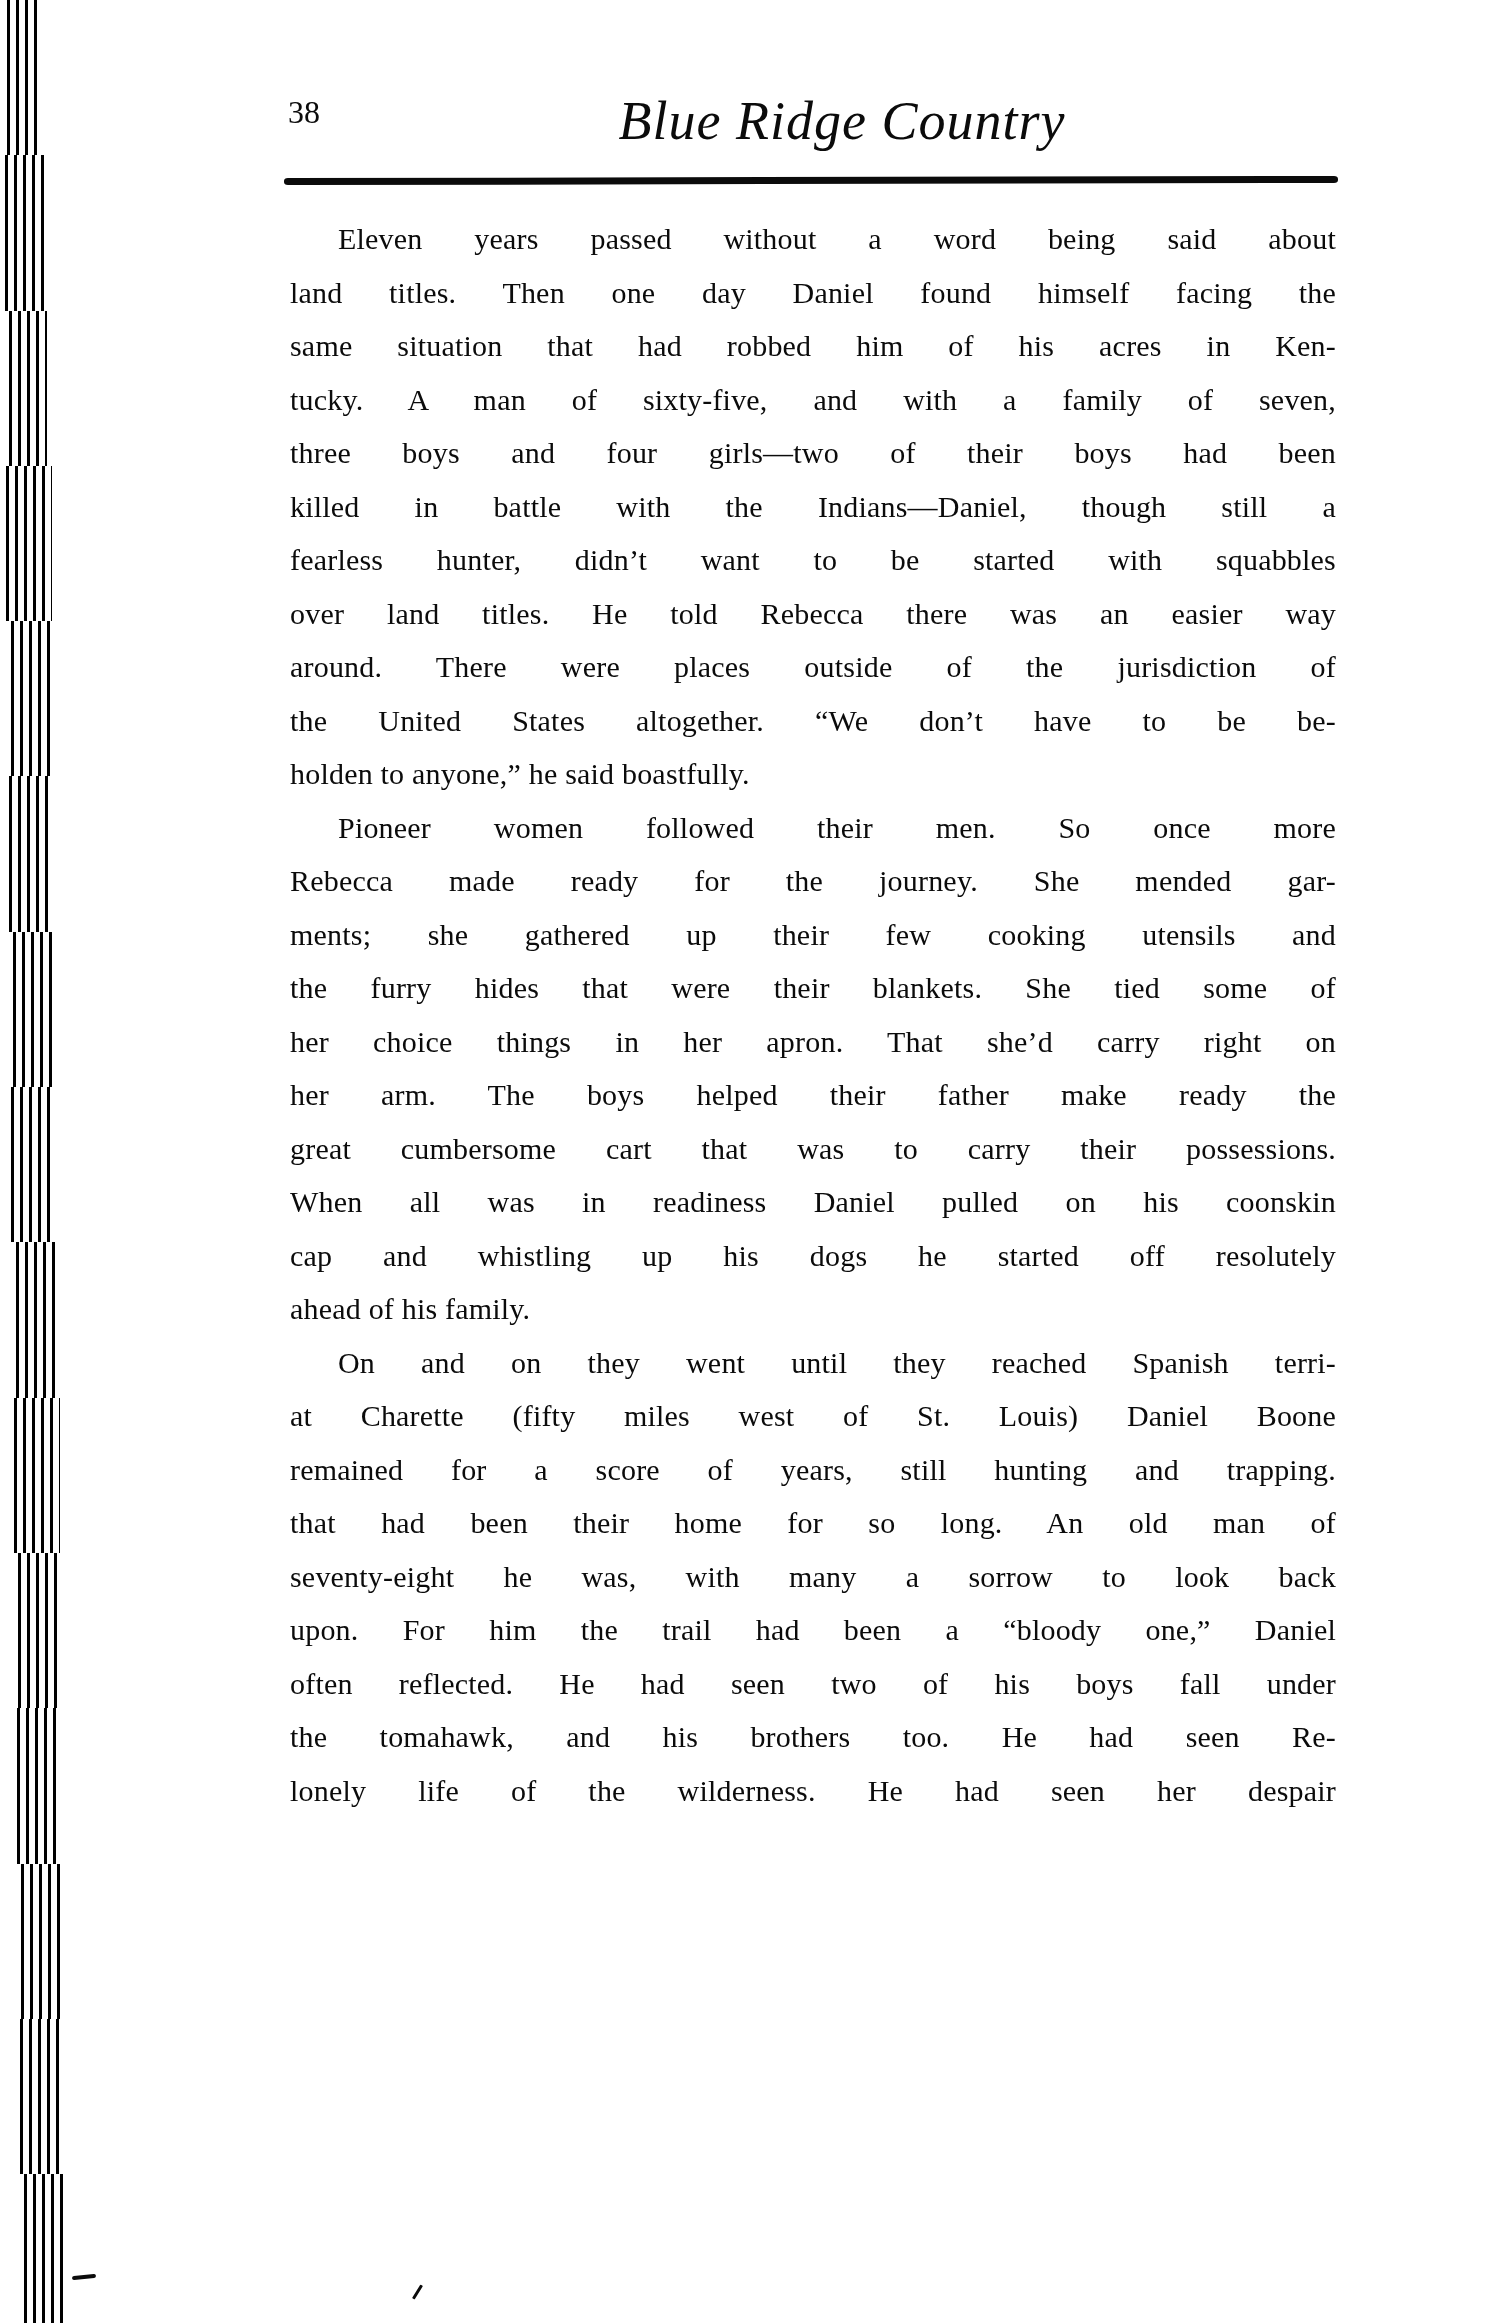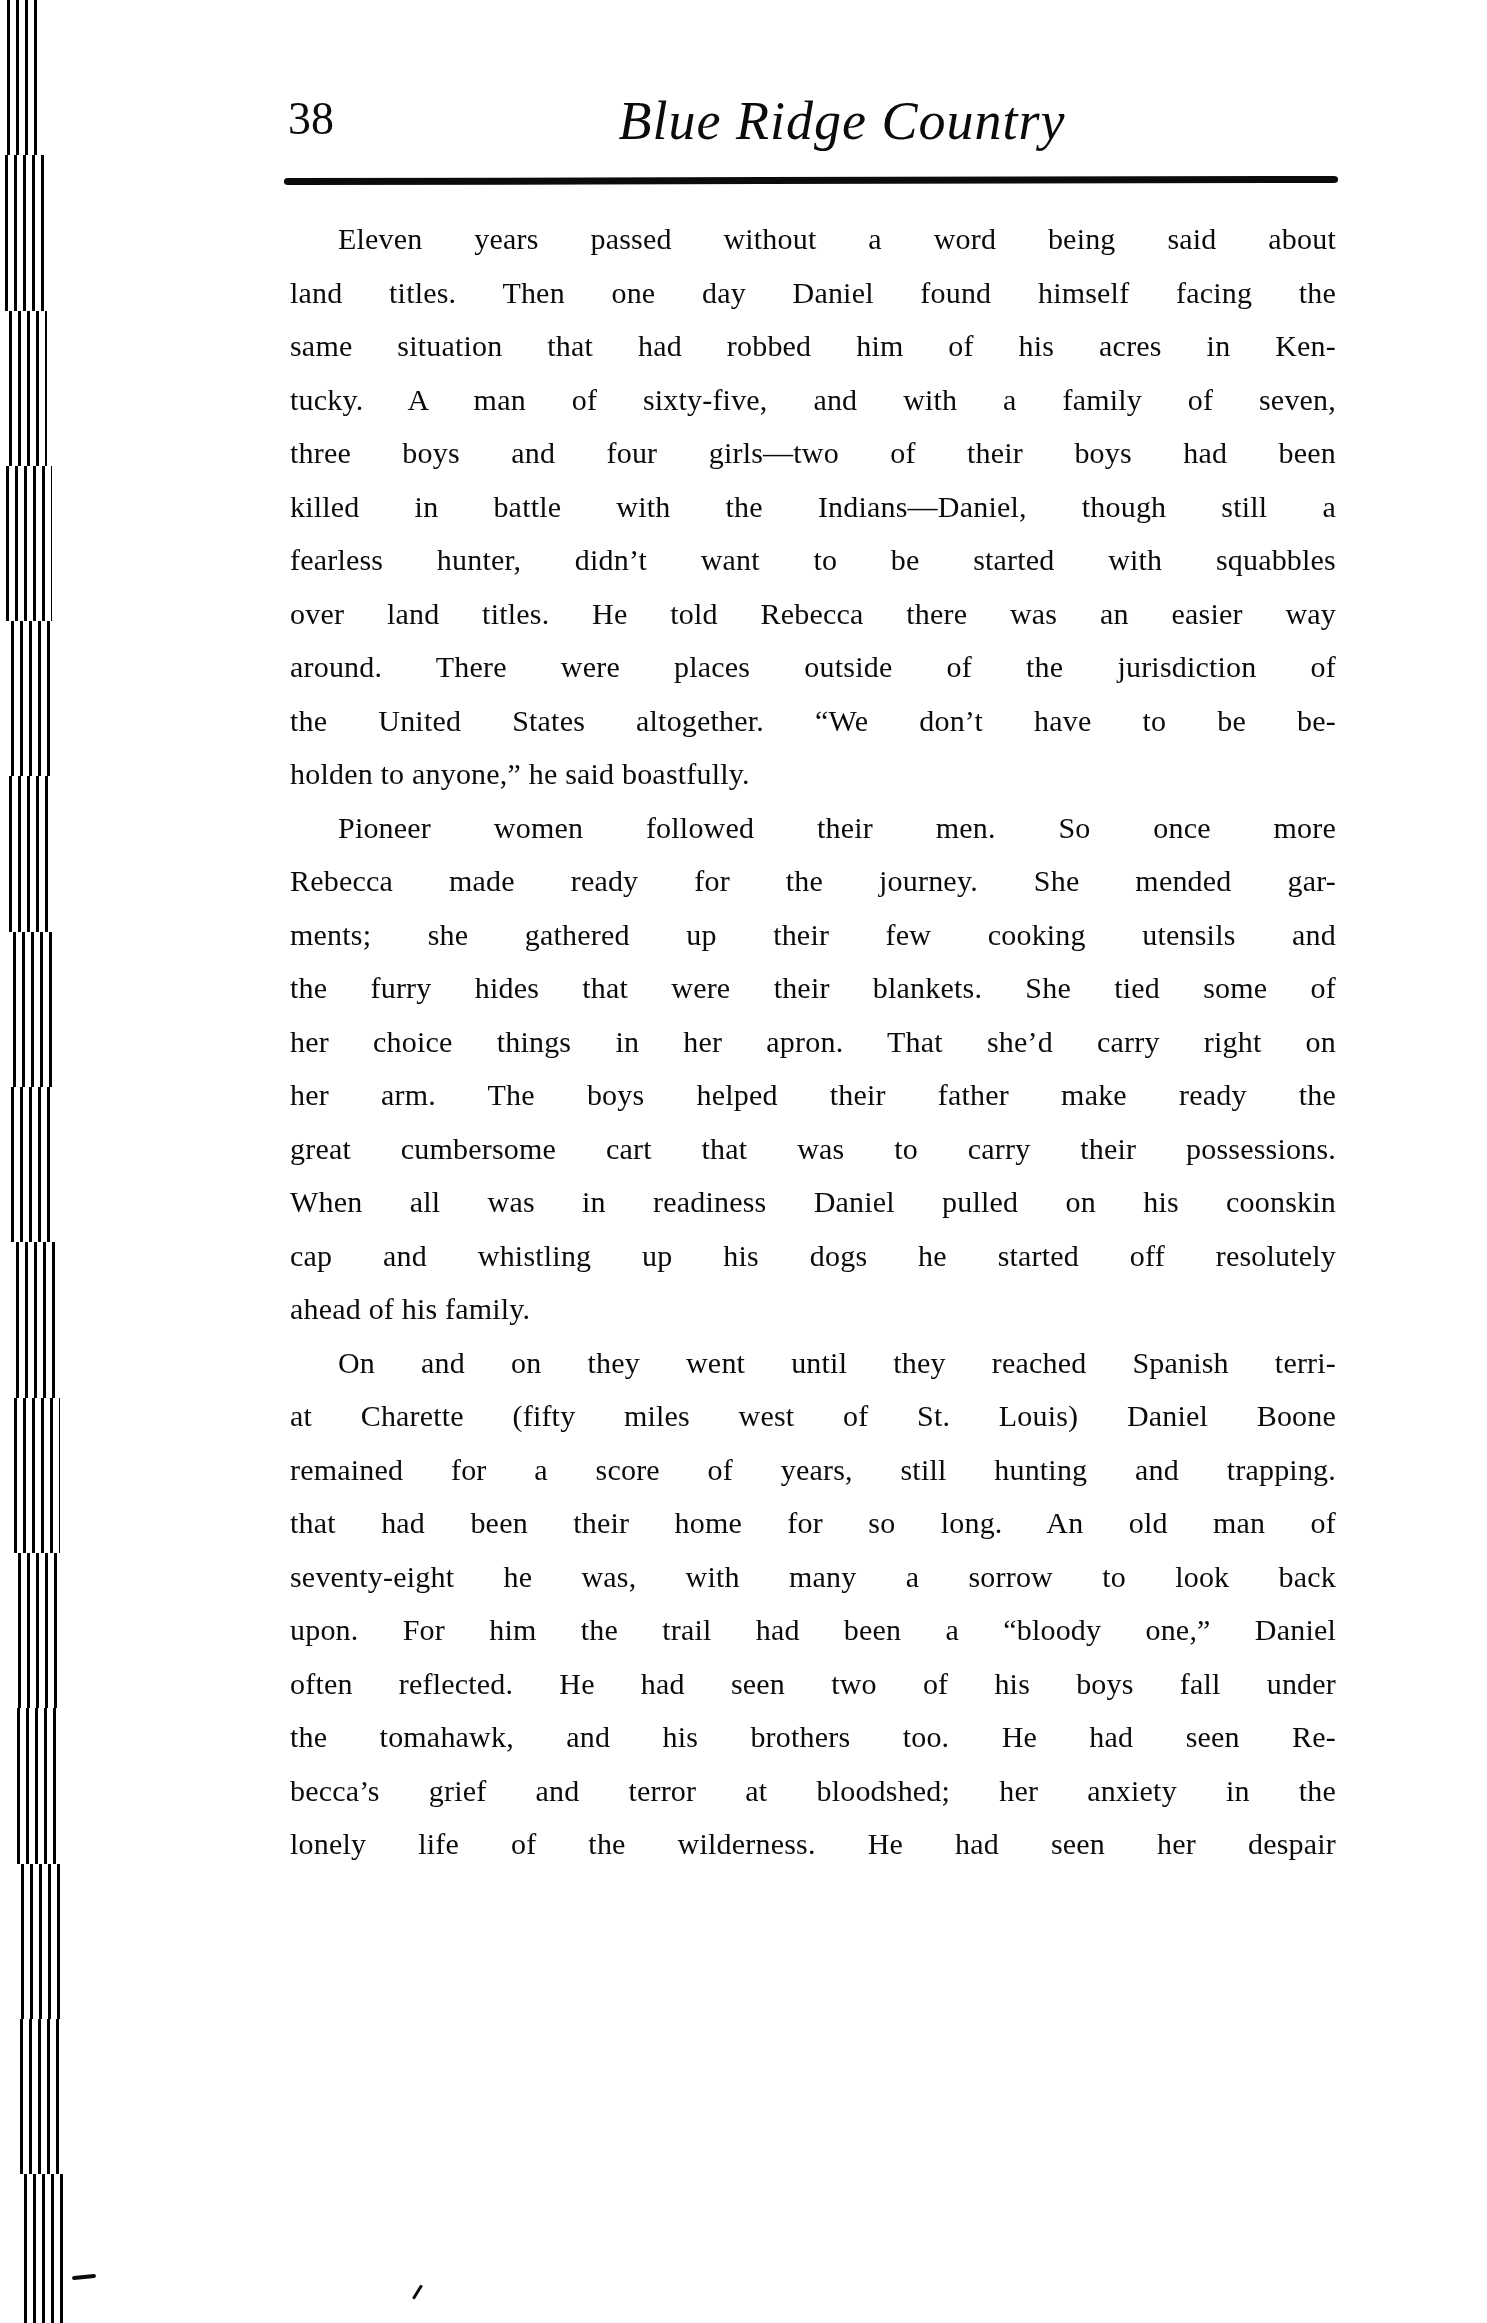--- a/index.html
+++ b/index.html
@@ -31,21 +31,21 @@
   .gutter .seg:nth-child(9){margin-left:16px; background-size:44px 100%;}
   .gutter .seg:nth-child(10){margin-left:14px;background-size:46px 100%;}
   .gutter .seg:nth-child(11){margin-left:18px;background-size:42px 100%;}
   .gutter .seg:nth-child(12){margin-left:17px;background-size:44px 100%;}
   .gutter .seg:nth-child(13){margin-left:21px;background-size:42px 100%;}
   .gutter .seg:nth-child(14){margin-left:20px;background-size:44px 100%;}
   .gutter .seg:nth-child(15){margin-left:24px;background-size:42px 100%;}
 
   .pagenum {
     position:absolute; left:288px; top:96px;
-    font-size:46px; line-height:1;
+    font-size:32px; line-height:1;
   }
   .runhead {
     position:absolute; left:290px; top:94px; width:1048px;
     text-align:center; font-style:italic; font-size:54px; line-height:1;
     transform:translateX(28px);
     letter-spacing:1px;
     font-family:Liberation Serif, serif;
   }
   .rule {
     position:absolute; left:284px; top:177px; width:1054px; height:7px;
@@ -127,20 +127,19 @@
       <div class="line">cap and whistling up his dogs he started off resolutely</div>
       <div class="line no-justify">ahead of his family.</div>
       <div class="line indent">On and on they went until they reached Spanish terri-</div>
       <div class="line">at Charette (fifty miles west of St. Louis) Daniel Boone</div>
       <div class="line">remained for a score of years, still hunting and trapping.</div>
       <div class="line">that had been their home for so long. An old man of</div>
       <div class="line">seventy-eight he was, with many a sorrow to look back</div>
       <div class="line">upon. For him the trail had been a “bloody one,” Daniel</div>
       <div class="line">often reflected. He had seen two of his boys fall under</div>
       <div class="line">the tomahawk, and his brothers too. He had seen Re-</div>
-      <div class="line">becca’s grief and terror at bloodshed; her anxiety in the</div>
       <div class="line">lonely life of the wilderness. He had seen her despair</div>
     </div>
 
   <div class="speck-dash"></div>
   <div class="speck-slash"></div>
 
 </div>
 
 </body></html>

